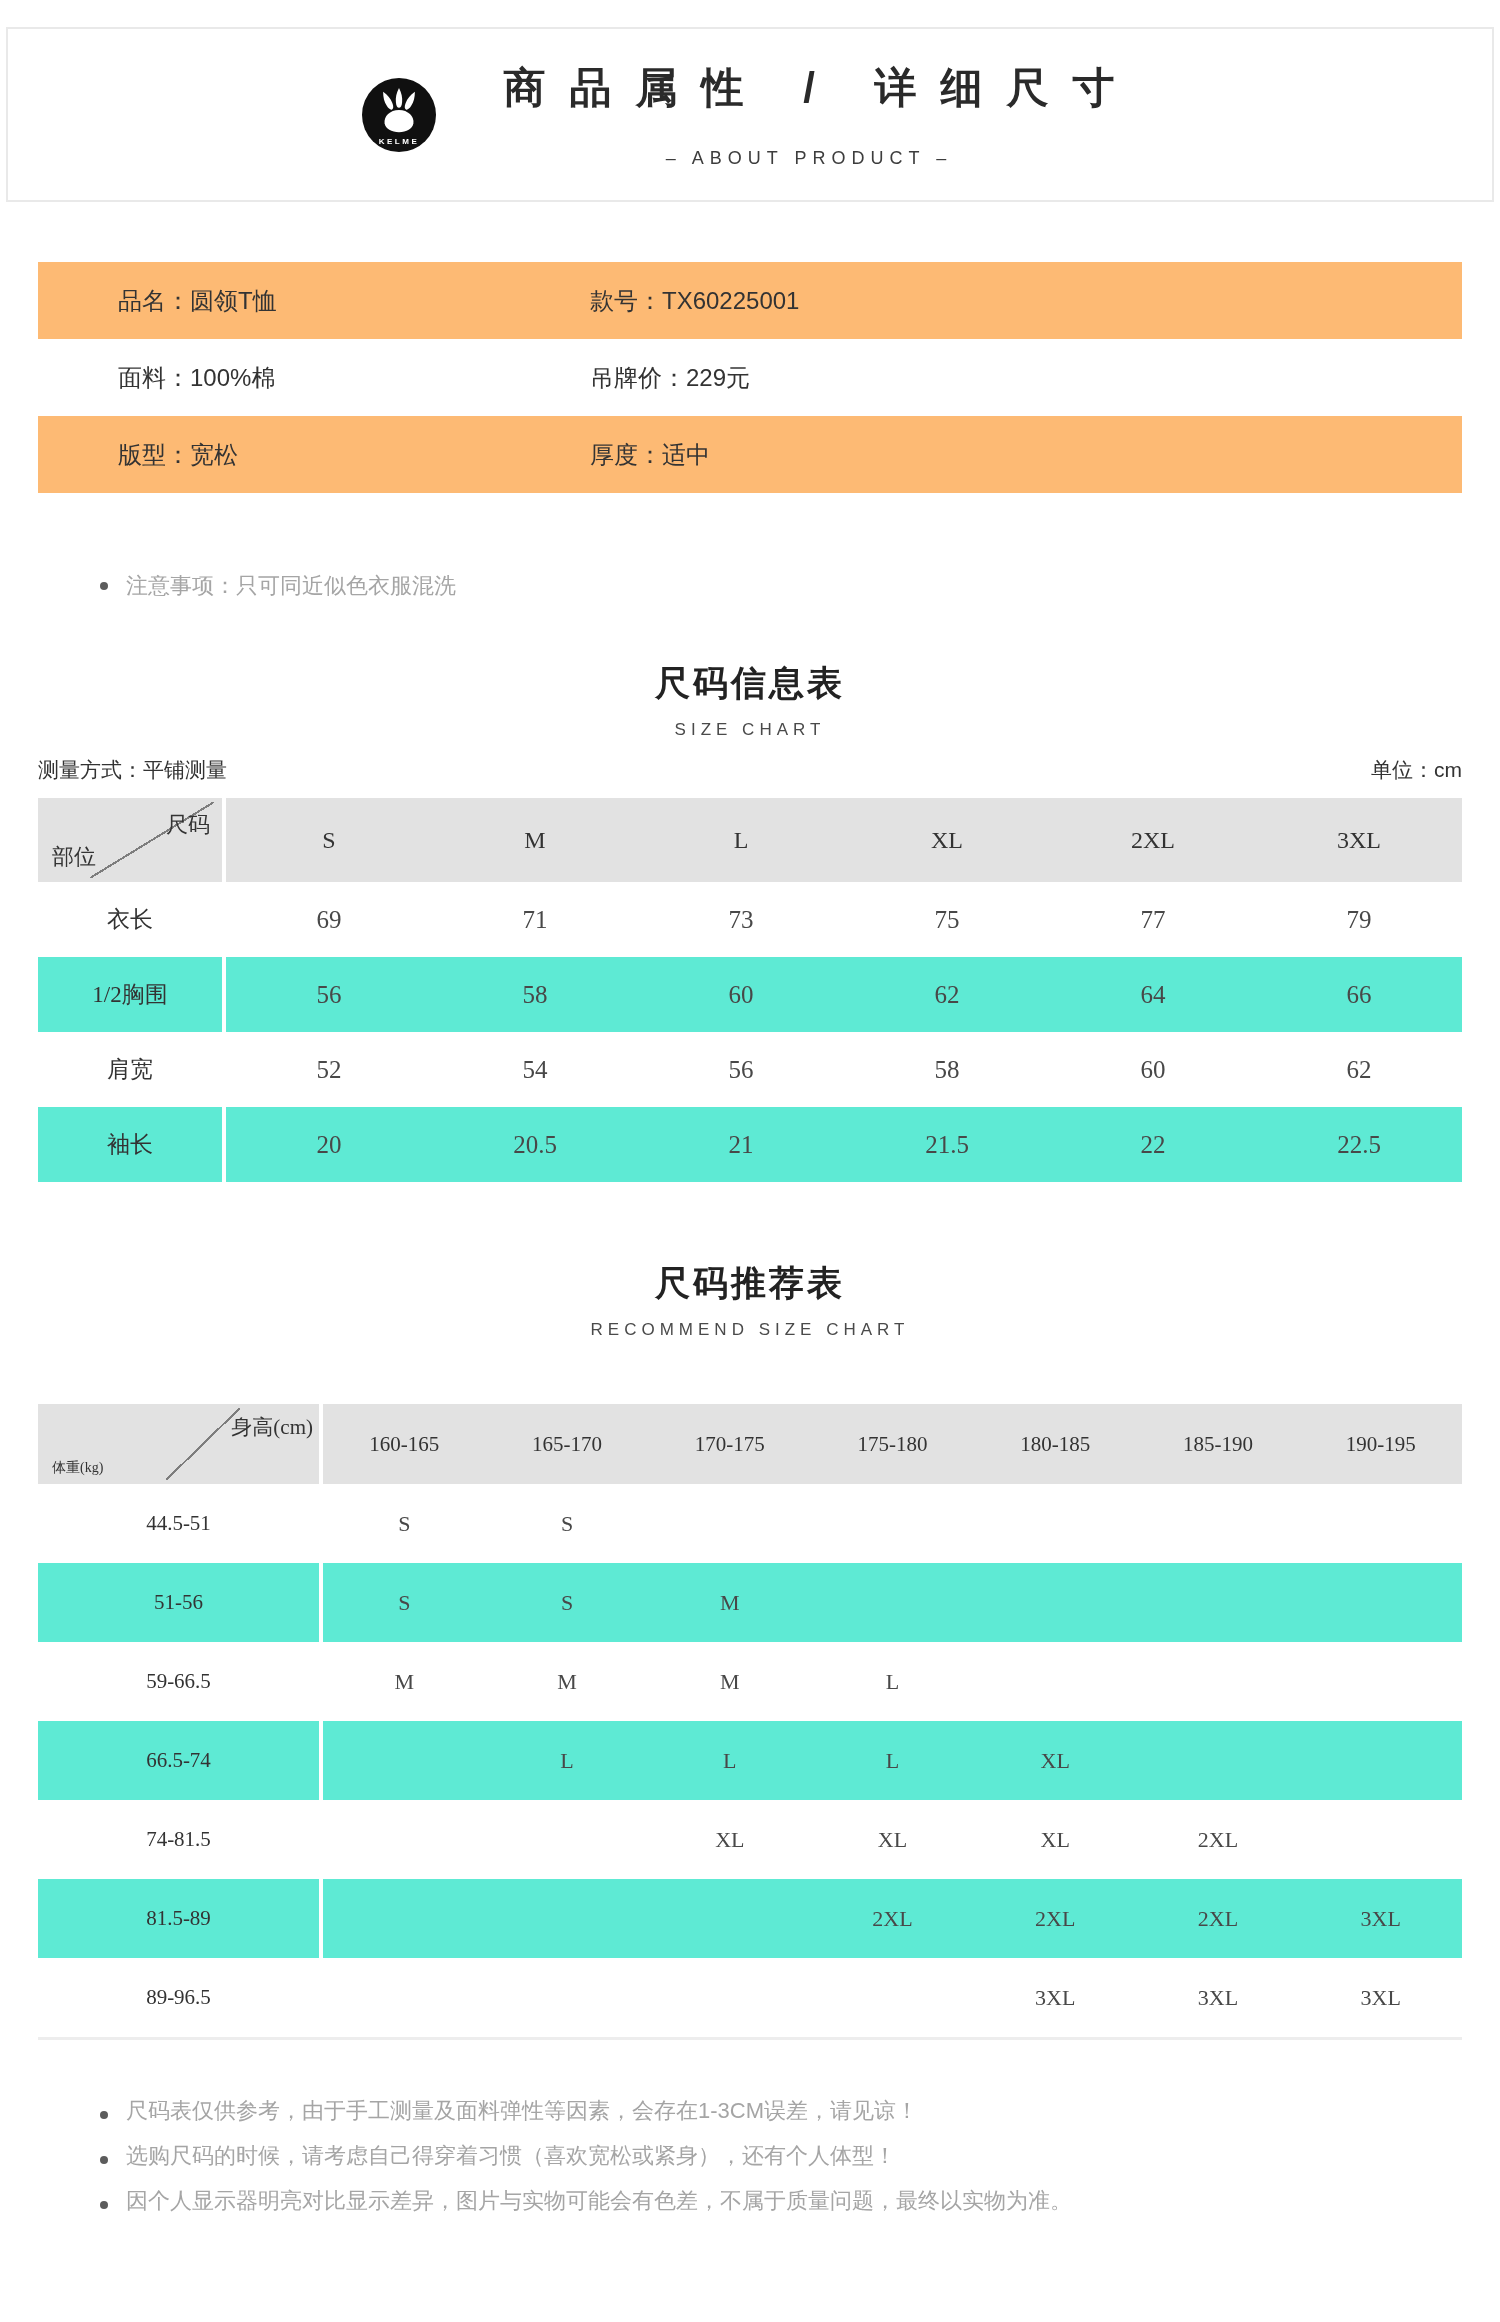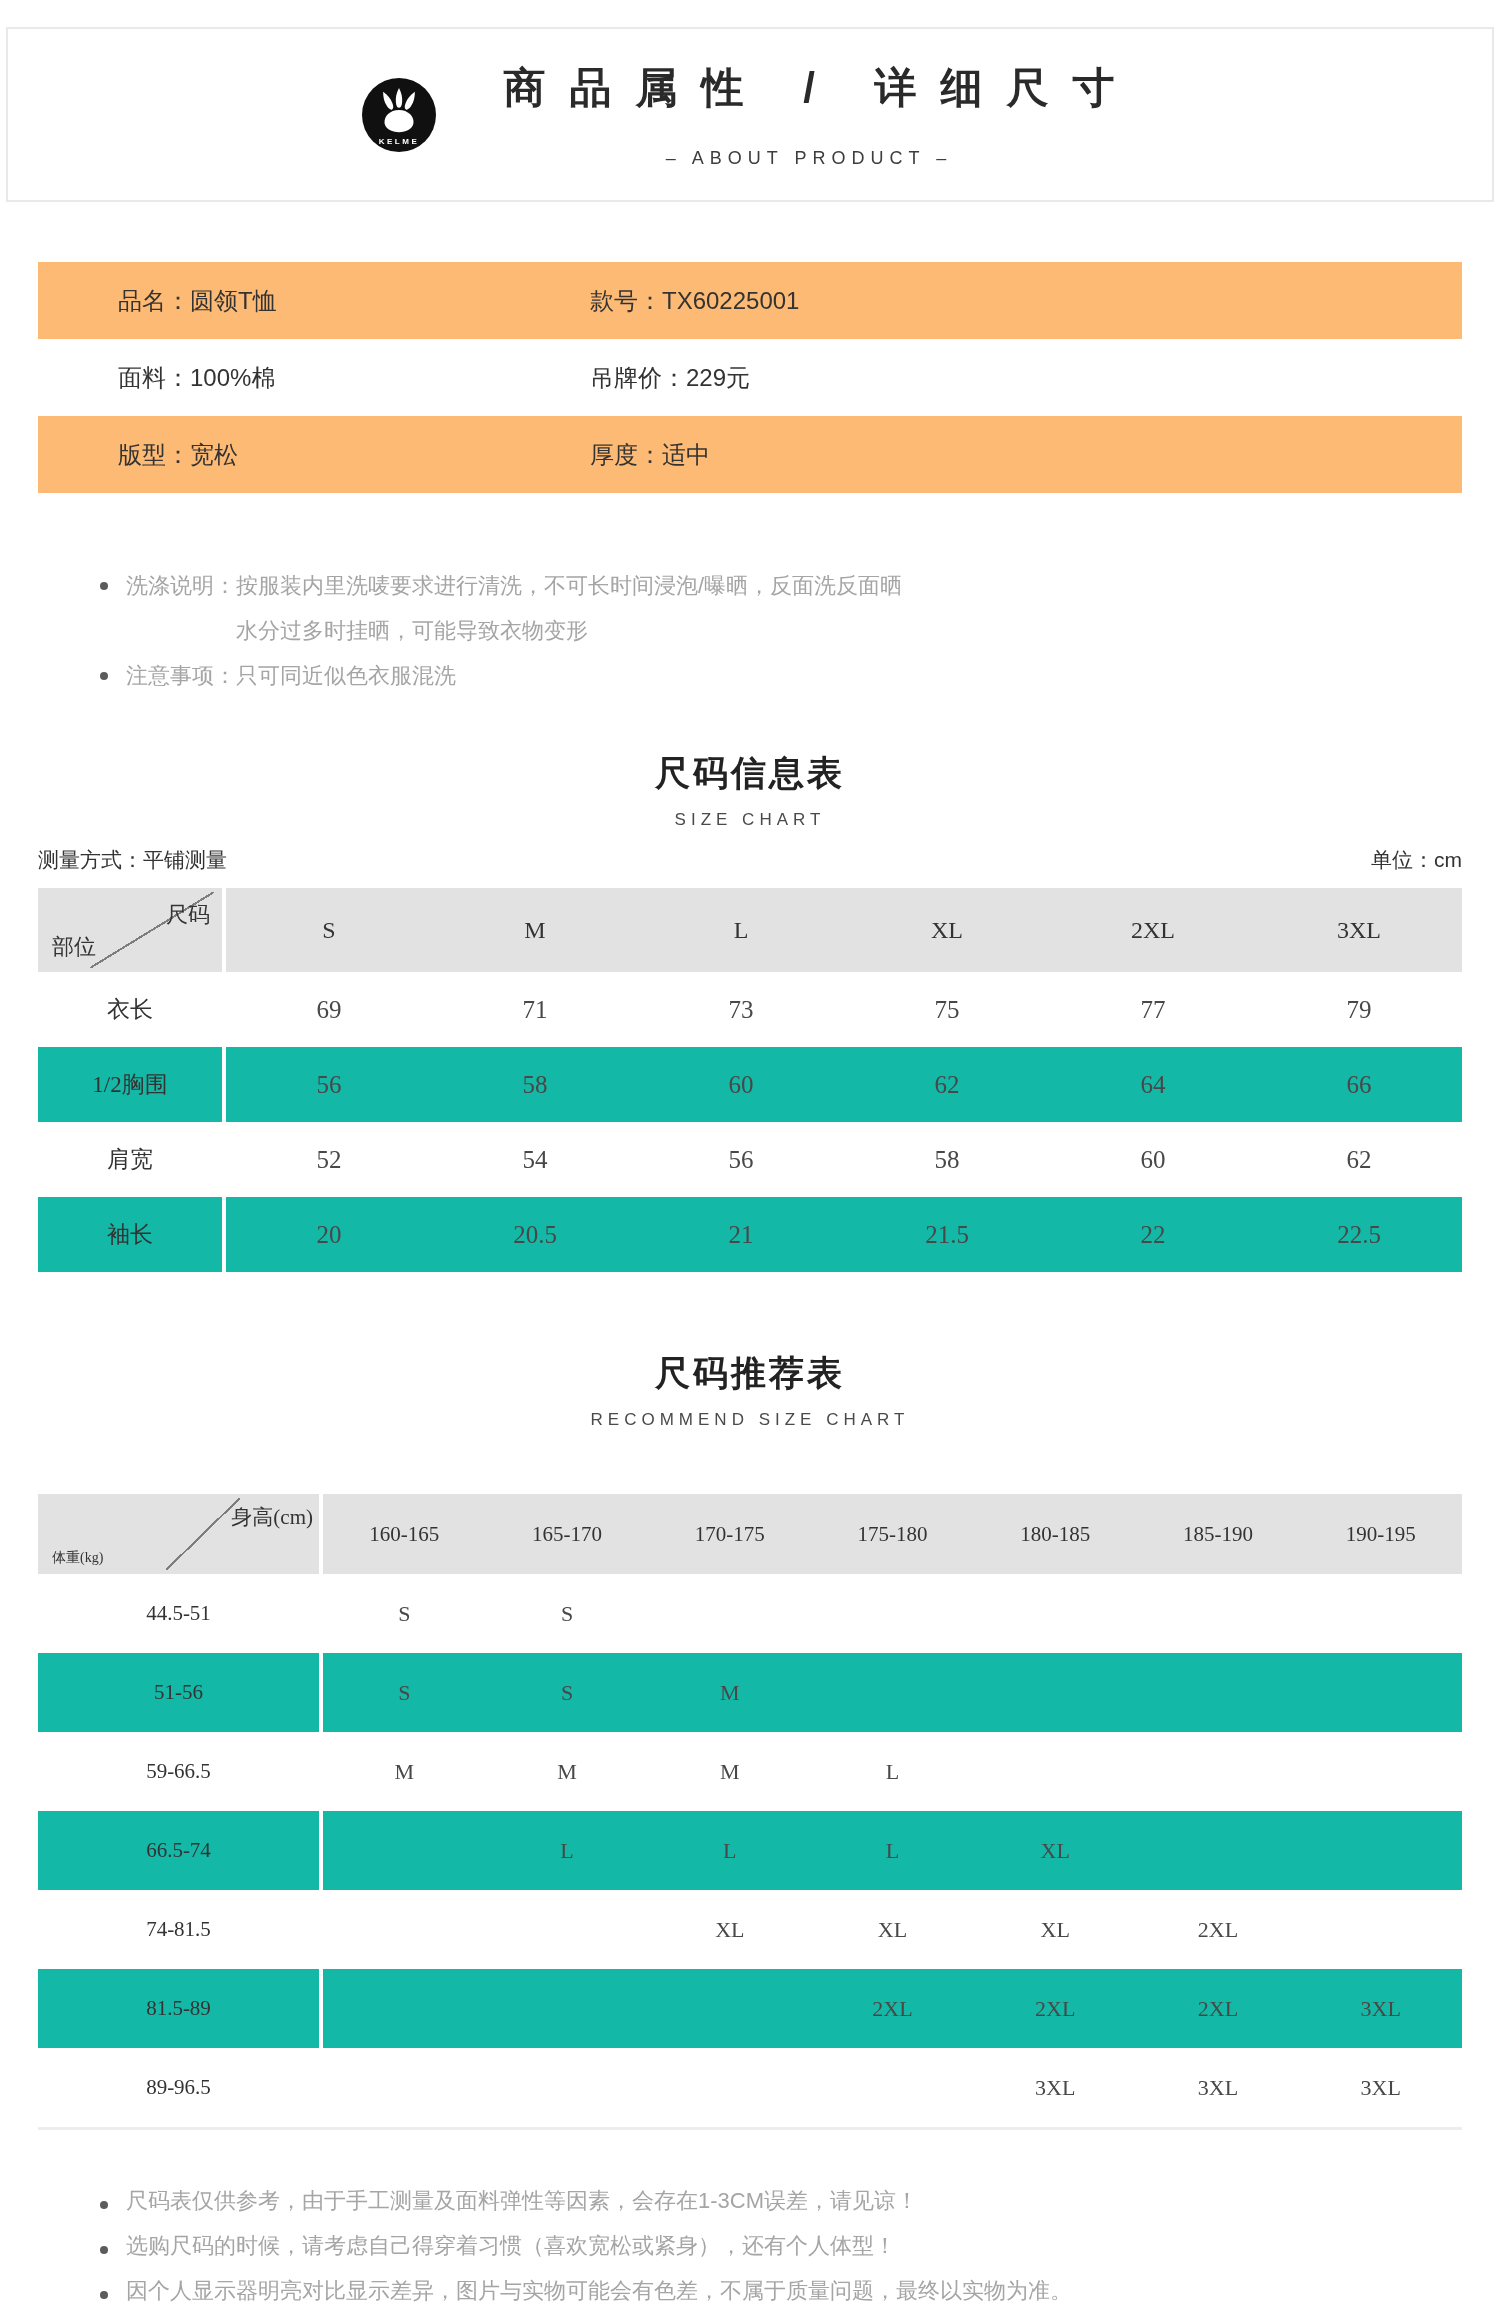--- a/index.html
+++ b/index.html
@@ -41,21 +41,21 @@
   .chart-sub{margin-top:13px;font-size:17px;color:#4a4a4a;letter-spacing:5px;font-weight:500;}
   .meta-row{margin:16px 38px 0;display:flex;justify-content:space-between;font-size:21px;color:#333;}
 
   
   .g-table{margin:14px 38px 0;font-family:Liberation Serif, serif;}
   .t-row{display:flex;}
   .cell{display:flex;align-items:center;justify-content:center;flex:1;box-sizing:border-box;}
   .c0{flex:0 0 auto;margin-right:4px;}
   .t-head .cell{background:#e2e2e2;color:#333;}
   .t-body .cell{background:#fff;}
-  .t-body.shade .cell{background:#14b8a6;}
+  .t-body.shade .cell{background:#5eead4;}
 
   .size-table .c0{width:184px;}
   .size-table .t-head .cell{height:84px;font-size:24px;}
   .size-table .t-body .cell{height:75px;font-size:25px;color:#484848;}
   .size-table .t-body .c0{font-size:23px;color:#333;}
 
   .rec-table{margin-top:64px;border-bottom:3px solid #ededed;}
   .rec-table .c0{width:281px;}
   .rec-table .t-head .cell{height:80px;font-size:21px;}
   .rec-table .t-body .cell{height:79px;font-size:22px;color:#484848;}
@@ -109,28 +109,20 @@
       </div>
       <div class="attr-row shade">
         <span class="attr-left"><span>版型：</span><span>宽松</span></span>
         <span class="attr-right"><span>厚度：</span><span>适中</span></span>
       </div>
     </div>
 
   <ul class="notes care-notes" id="careNotes">
       <li>
         <span class="bullet"></span>
-        <span class="note-label">洗涤说明：</span>
-        <div class="note-lines">
-          <div>按服装内里洗唛要求进行清洗，不可长时间浸泡/曝晒，反面洗反面晒</div>
-          <div>水分过多时挂晒，可能导致衣物变形</div>
-        </div>
-      </li>
-      <li>
-        <span class="bullet"></span>
         <span class="note-label">注意事项：</span>
         <div class="note-lines">
           <div>只可同近似色衣服混洗</div>
         </div>
       </li>
     </ul>
 
   <div class="chart-head first">
     <h2 class="chart-title">尺码信息表</h2>
     <div class="chart-sub">SIZE CHART</div>

